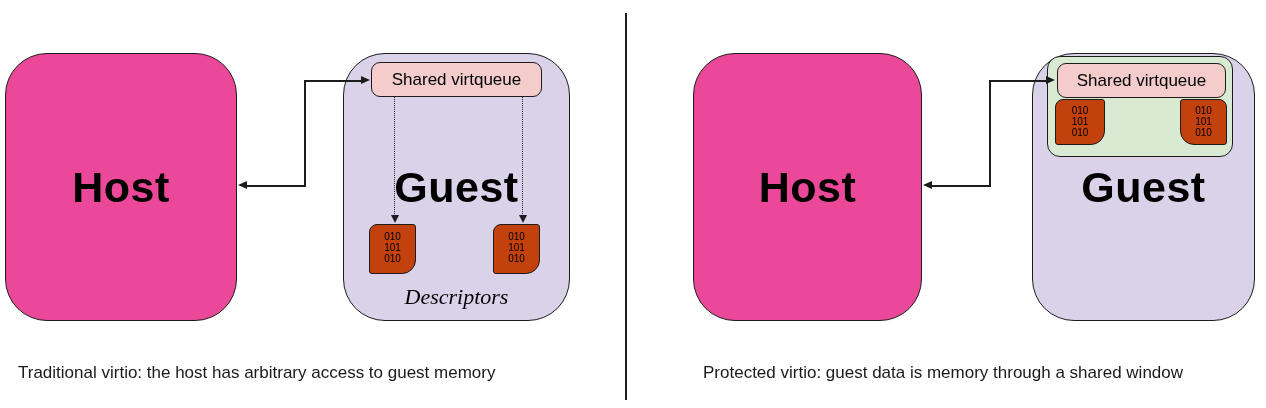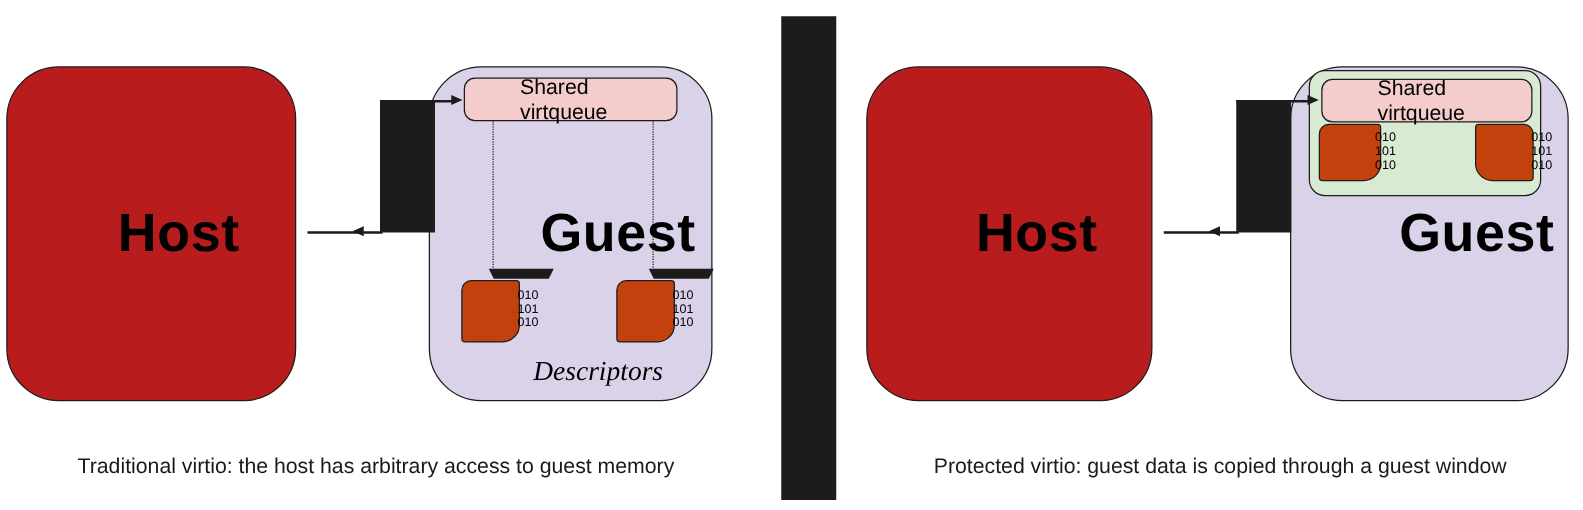--- a/index.html
+++ b/index.html
@@ -3,44 +3,43 @@
 <meta charset="utf-8">
 <style>
   html, body { margin:0; padding:0; background:#ffffff; }
   body {
     position:relative;
     width:1266px; height:408px;
     font-family:"Liberation Sans", sans-serif;
     color:#111111;
     overflow:hidden;
   }
-  .abs { position:absolute; box-sizing:border-box;padding-left:44px; }
+  .abs { position:absolute; box-sizing:border-box; }
 
   
   .host-box {
-    background:#b91c1c;
+    background:#ec4899;
     border:1.5px solid #1c1c1c;
     border-radius:42px;
     display:flex; align-items:center; justify-content:flex-end;
   }
   .guest-box {
     background:#d9d2e9;
     border:1.5px solid #1c1c1c;
     border-radius:42px;
   }
   .big-label {
     font-size:43px; font-weight:bold; color:#000000;
     letter-spacing:0.5px;
     display:flex; align-items:center; justify-content:center;
     width:100%; height:100%;
   }
   .guest-label-layer {
     display:flex; align-items:center; justify-content:center;
     pointer-events:none;
-    margin-left:16px;
   }
 
   
   .virtqueue-box {
     background:#f4cccc;
     border:1.5px solid #1c1c1c;
     border-radius:9px;
     display:flex; align-items:center; justify-content:center;
     font-size:17px; color:#000000;
   }
@@ -175,14 +174,14 @@
     <div>101</div>
     <div>010</div>
   </div>
 
   <div class="abs line-h" style="left:989px; top:80px; width:58px;"></div>
   <div class="abs arrow-right" style="left:1046px; top:76px;"></div>
   <div class="abs line-v" style="left:989px; top:80px; height:106px;"></div>
   <div class="abs line-h" style="left:931px; top:185px; width:60px;"></div>
   <div class="abs arrow-left" style="left:923px; top:181px;"></div>
 
-  <div class="abs caption" style="left:703px; top:363px;">Protected virtio: guest data is copied through a guest window</div>
+  <div class="abs caption" style="left:703px; top:363px;">Protected virtio: guest data is memory through a shared window</div>
 </div>
 
 </body></html>

